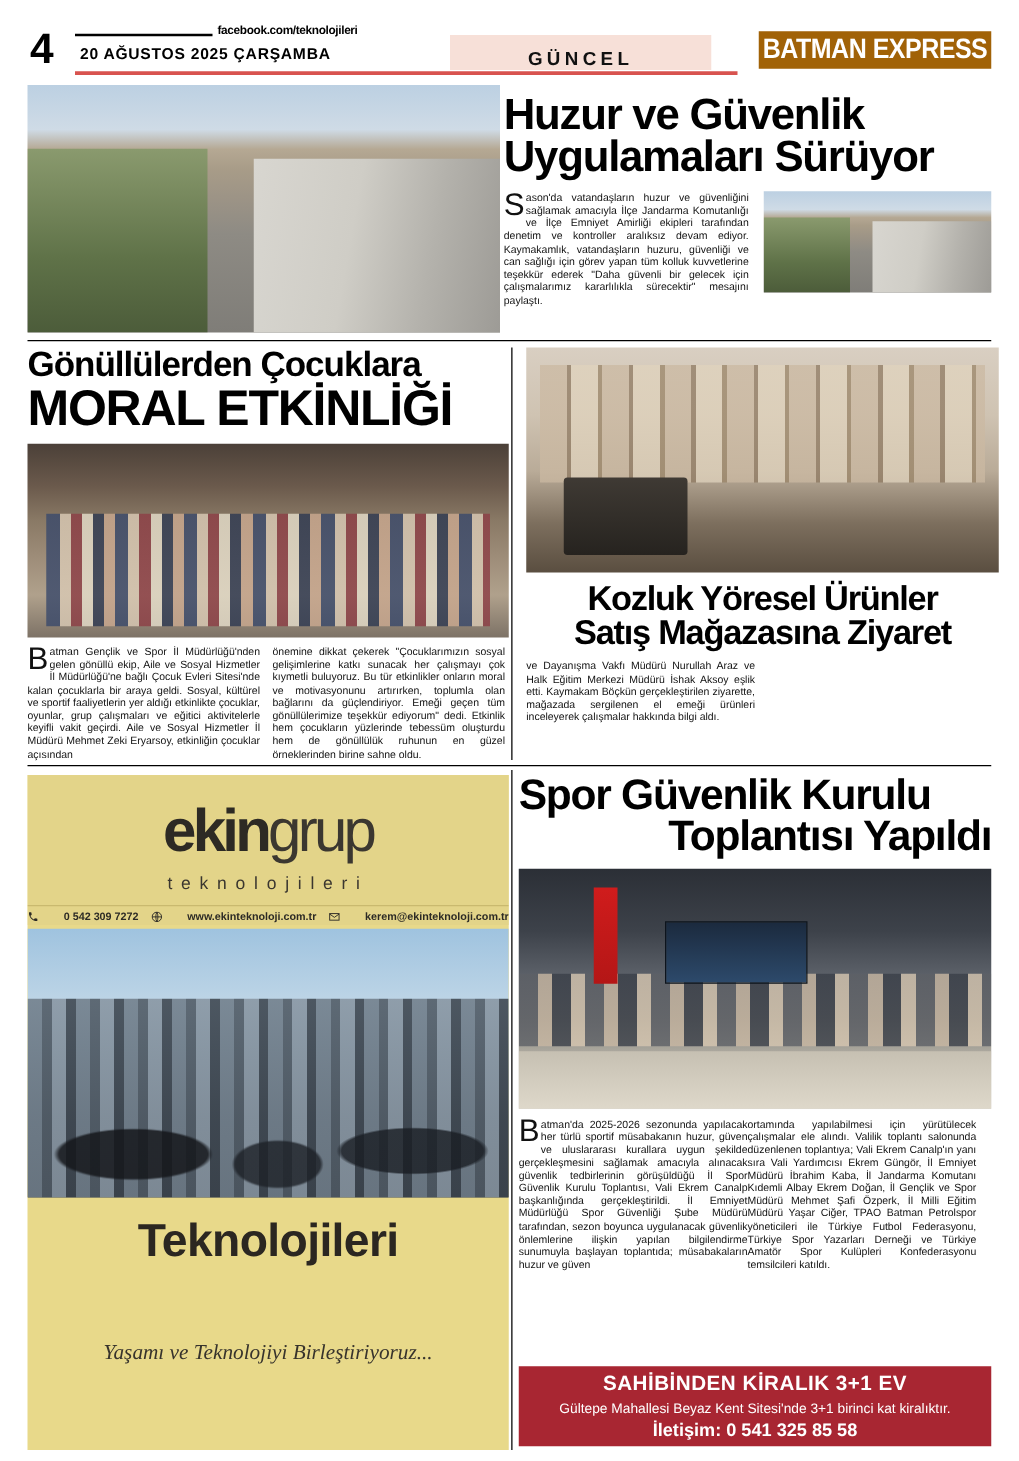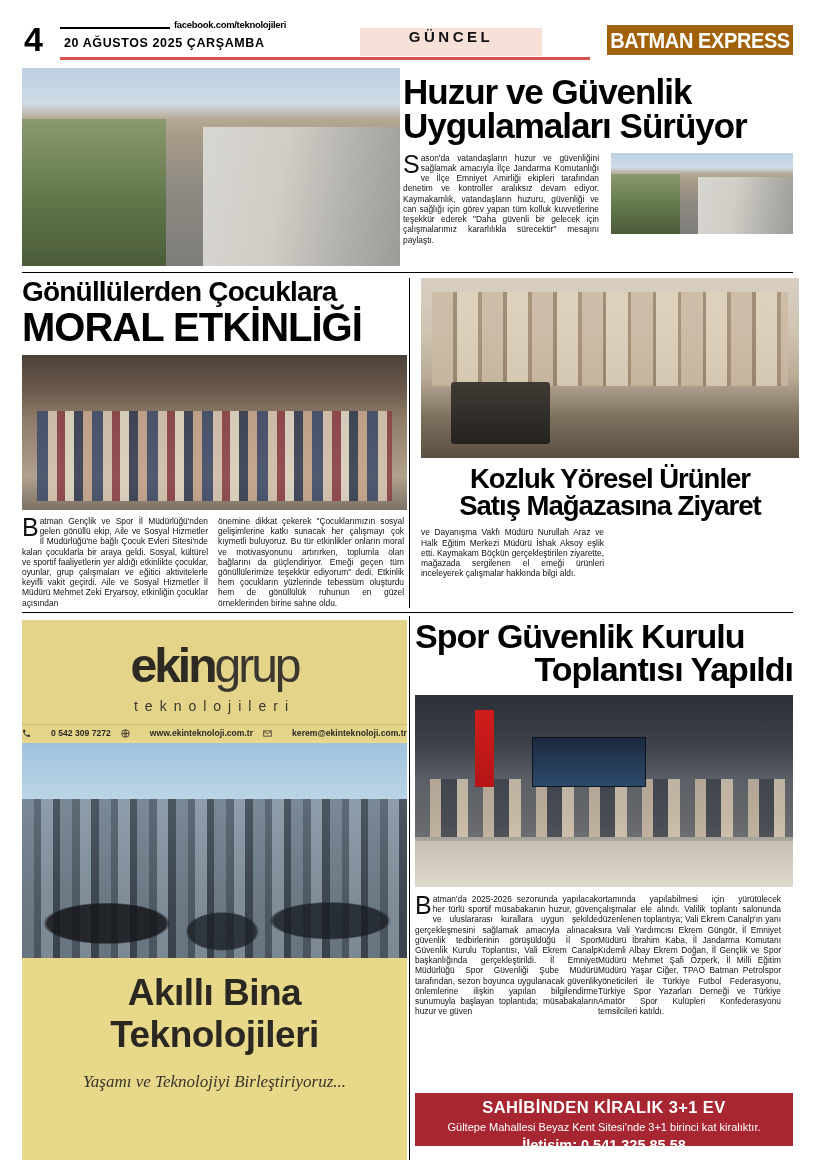--- a/index.html
+++ b/index.html
@@ -23,22 +23,22 @@
   }
   .fb-text {
     position:absolute; left:174px; top:19px;
     font-size:9.5px; font-weight:bold; letter-spacing:-0.3px;
   }
   .date-text {
     position:absolute; left:64px; top:36px;
     font-size:12.5px; font-weight:bold; letter-spacing:0.6px;
   }
   .section-tag {
-    position:absolute; left:360px; top:28px; width:182px; height:28px;
-    background:#f7e0d8; display:flex; align-items:flex-start; justify-content:center;
+    position:absolute; left:360px; top:28px; width:209px; height:28px;
+    background:#f7e0d8; display:flex; align-items:flex-end; justify-content:center;
   }
   .section-tag span {
     font-size:15px; font-weight:bold; letter-spacing:3.5px; color:#111;
   }
   .brand {
     position:absolute; right:22px; top:25px; width:186px; height:30px;
     background:#a16207; display:flex; align-items:center; justify-content:center;
   }
   .brand span {
     color:#fff; font-size:20px; font-weight:bold;
@@ -180,21 +180,21 @@
     letter-spacing:-0.5px;
   }
   .ekin-slogan {
     position:absolute; left:0; top:452px; width:100%; text-align:center;
     font-size:17px; font-style:italic; color:#37332c;
     font-family:"Liberation Serif", serif;
   }
 
   
   .rent-ad {
-    position:absolute; left:415px; top:1093px; width:378px; height:53px;
+    position:absolute; left:415px; top:1093px; width:378px; height:64px;
     background:#a82632; color:#fff; text-align:center;
   }
   .rent-t1 { font-size:16.5px; font-weight:bold; letter-spacing:.4px; padding-top:5px; }
   .rent-t2 { font-size:11px; padding-top:4px; }
   .rent-t3 { font-size:14.5px; font-weight:bold; padding-top:4px; }
 </style>
 </head>
 <body>
 
 <div class="masthead">
@@ -275,21 +275,20 @@
             <path fill="none" stroke="#2c2a25" stroke-width="2" d="M2 6l10 7 10-7"></path>
           </svg>
         <span>kerem@ekinteknoloji.com.tr</span>
       </span>
     </div>
   </div>
   <div class="ekin-photo">
     <div class="ekin-devices"></div>
   </div>
   <div class="ekin-title">
-    <div>Akıllı Bina</div>
     <div>Teknolojileri</div>
   </div>
   <div class="ekin-slogan">Yaşamı ve Teknolojiyi Birleştiriyoruz...</div>
 </div>
 
 <div class="hairline" style="left:409px; top:616px; width:1px; height:544px;"></div>
 
 <div class="block" style="left:415px; top:618px; width:378px; height:470px;">
   <div class="hl" style="font-size:34px; padding-top:2px;">Spor Güvenlik Kurulu</div>
   <div class="hl" style="font-size:34px;text-align:right;">Toplantısı Yapıldı</div>

